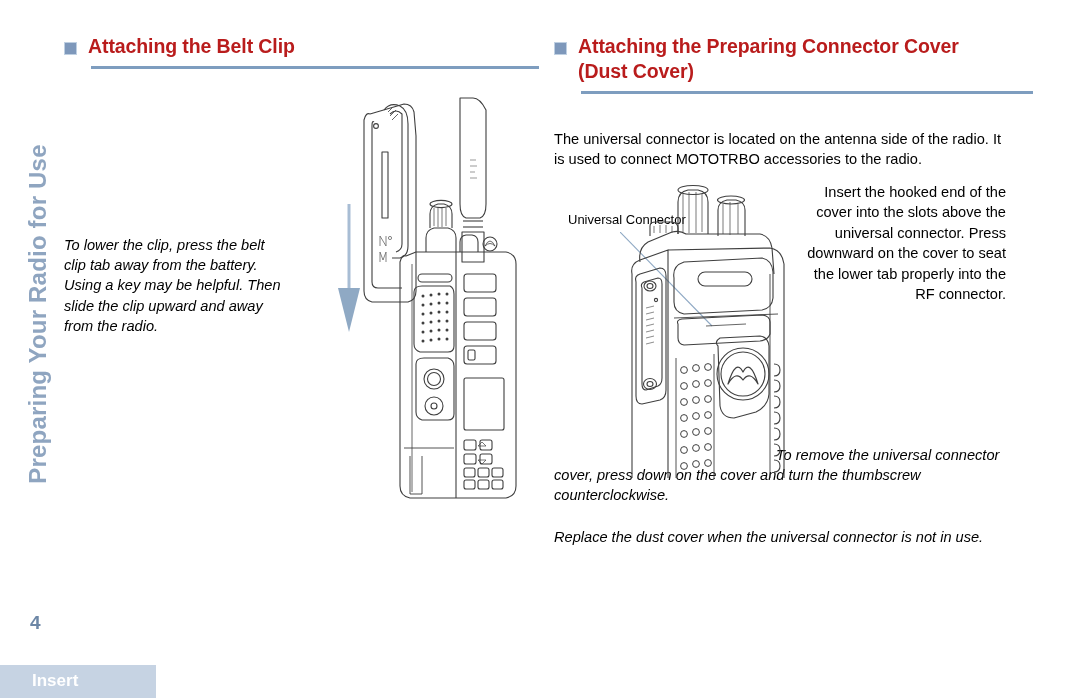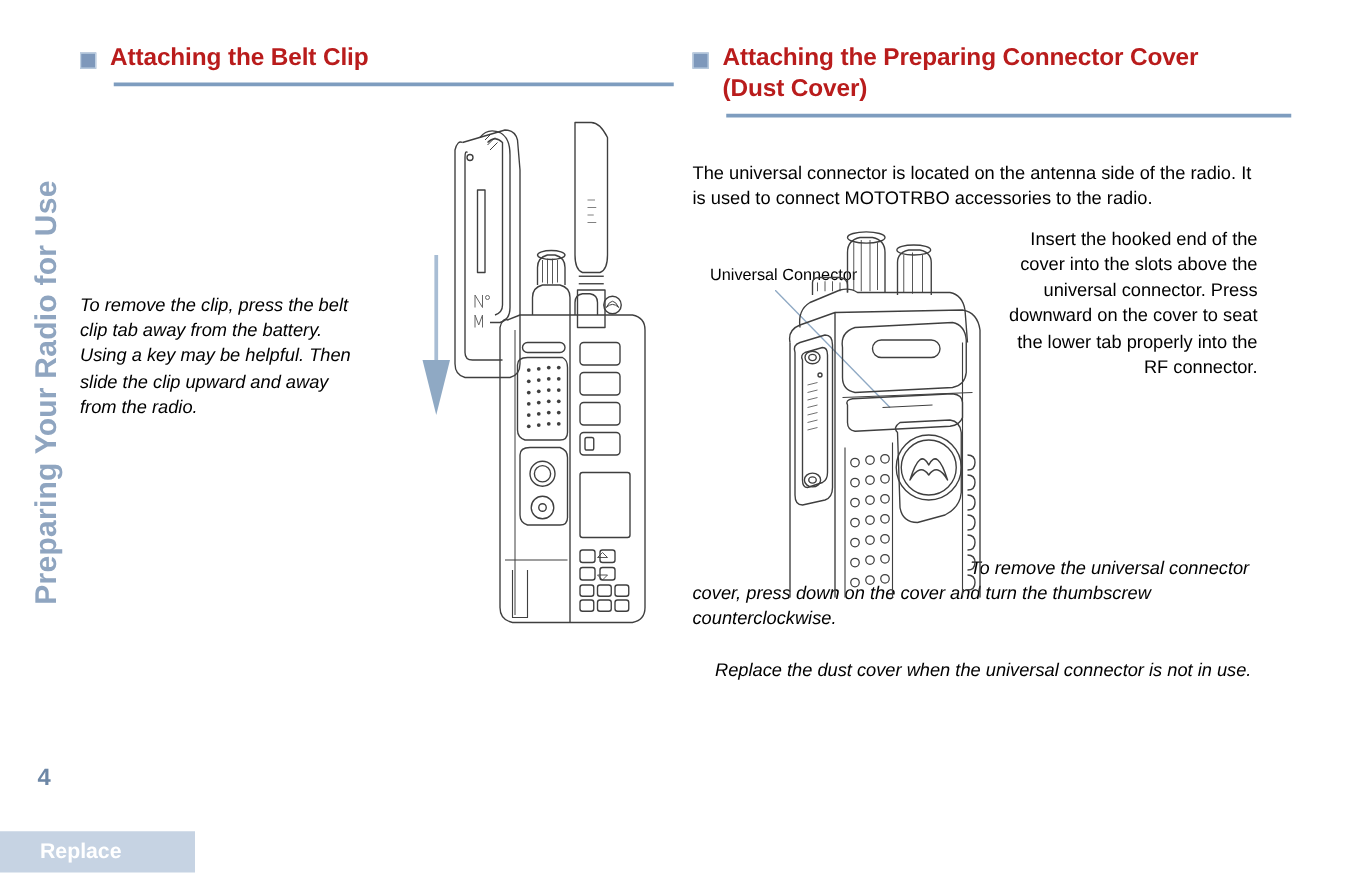--- a/index.html
+++ b/index.html
@@ -154,21 +154,21 @@
 
   .note-right-1 {
     position: absolute;
     left: 2px;
     top: 396px;
     width: 452px;
     text-indent: 222px;
   }
   .note-right-2 {
     position: absolute;
-    left: 20px;
+    left: 2px;
     top: 478px;
     width: 452px;
   }
 
   
   .callout-label {
     position: absolute;
     left: 16px;
     top: 178px;
     font-size: 13px;
@@ -218,21 +218,21 @@
 
 <div class="column-left">
 
   <div class="section-heading">
     <span class="heading-bullet"></span>
     <span class="heading-text">Attaching the Belt Clip</span>
     <div class="heading-rule left"></div>
   </div>
 
 
-  <p class="body-text italic note-left">To remove the clip, press the belt clip tab away from the battery. Using a key may be helpful. Then slide the clip upward and away from the radio.</p>
+  <p class="body-text italic note-left">To lower the clip, press the belt clip tab away from the battery. Using a key may be helpful. Then slide the clip upward and away from the radio.</p>
 
   <div class="arrow-down">
     <svg width="30" height="130" viewBox="0 0 30 130">
       <line x1="15" y1="0" x2="15" y2="92" stroke="#a8bdd4" stroke-width="3"></line>
       <polygon points="15,128 4,84 26,84" fill="#8fa9c4"></polygon>
     </svg>
   </div>
 
   <div class="illustration illo-belt-clip">
     <svg width="210" height="410" viewBox="0 0 210 410">
@@ -472,14 +472,14 @@
         <path d="M164 266 Q170 266 170 272 Q170 278 164 278"></path>
         <path d="M164 282 Q170 282 170 288 Q170 294 164 294"></path>
       </g>
     </svg>
   </div>
 </div>
 
 <div class="page-number">4</div>
 
 <div class="language-bar">
-  <span class="language-label">Replace</span>
+  <span class="language-label">Insert</span>
 </div>
 
 </body></html>

